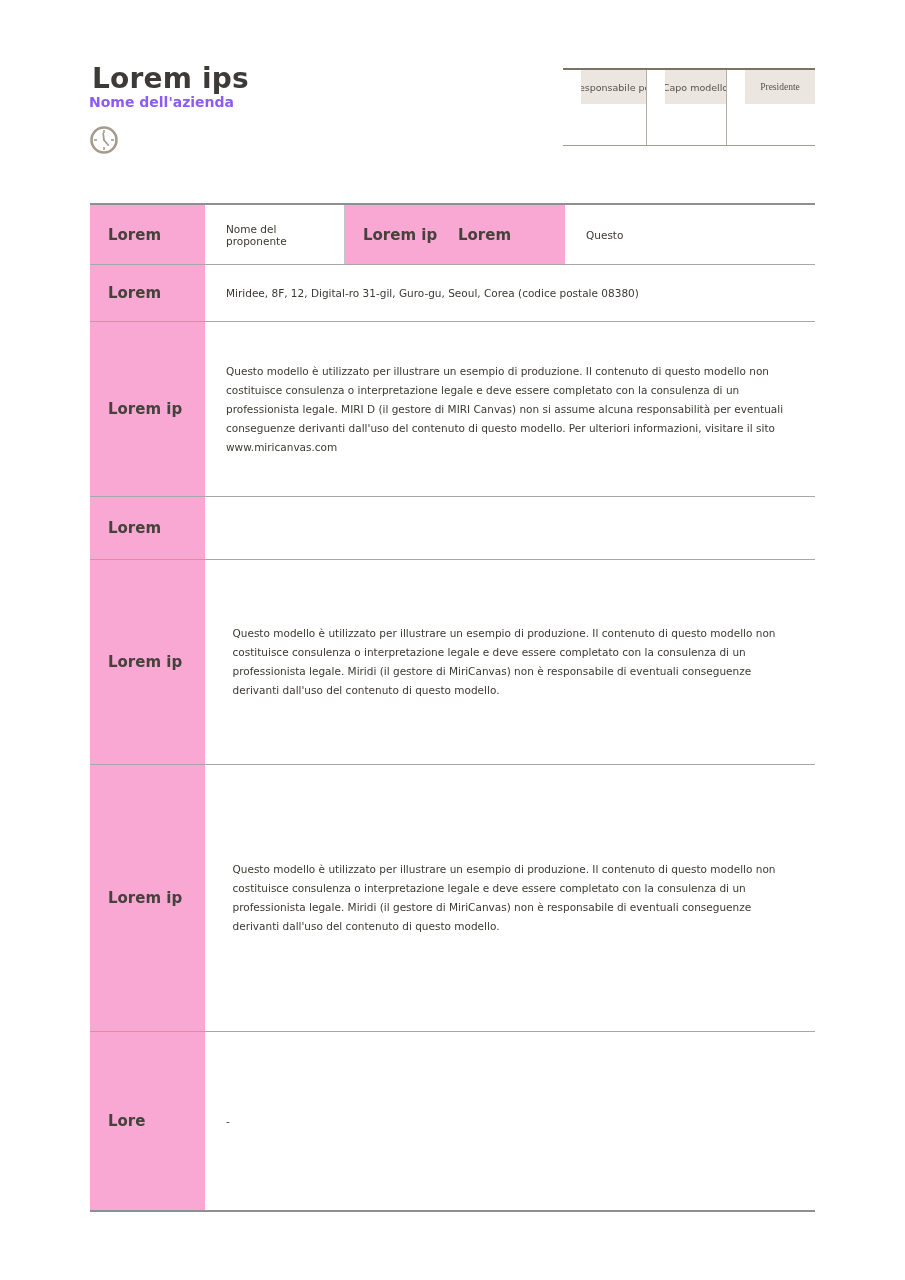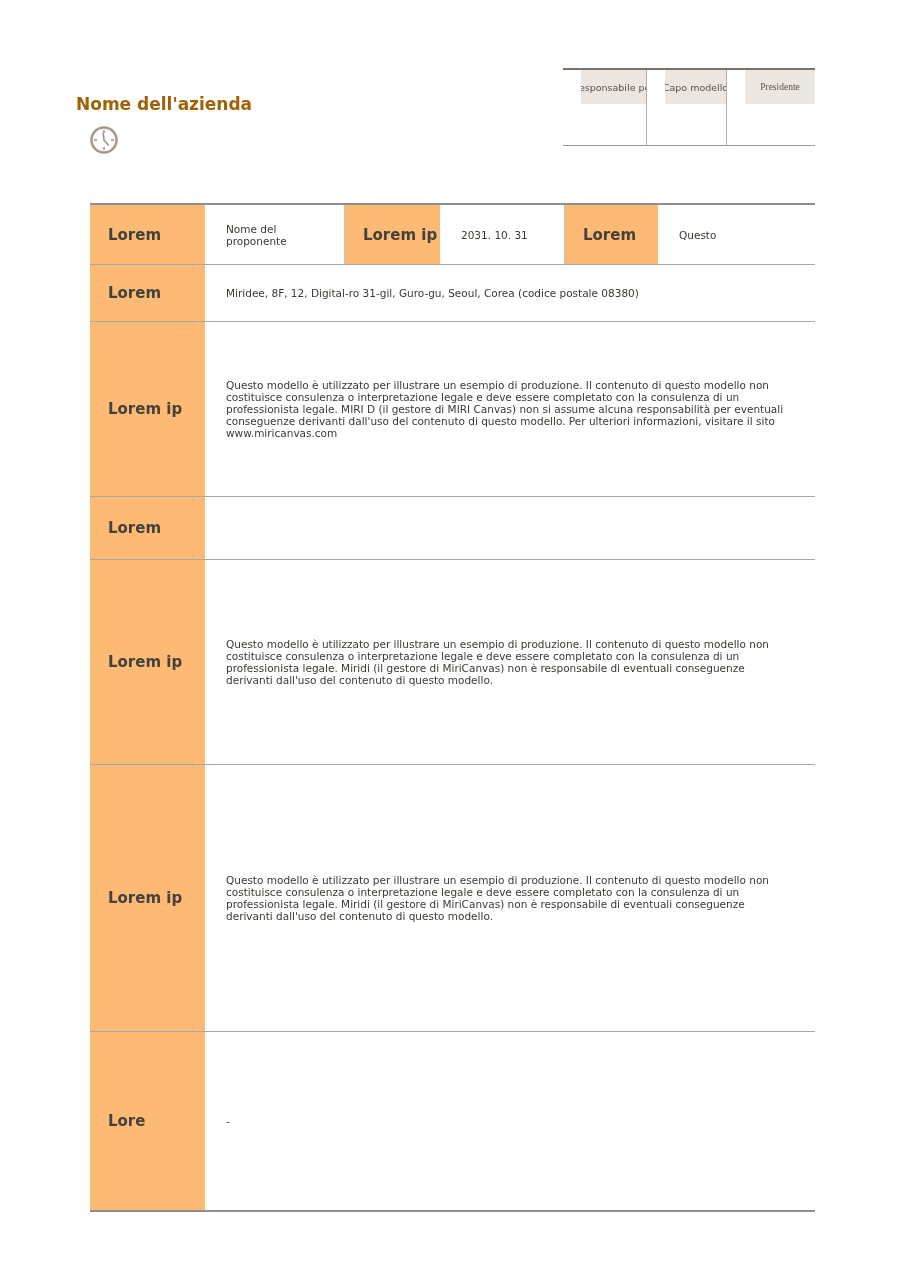--- a/index.html
+++ b/index.html
@@ -15,22 +15,22 @@
     overflow:hidden;
   }
 
   
   .doc-title {
     position:absolute; left:92px; top:62px;
     font-size:28px; font-weight:700; color:#3d3b38;
     letter-spacing:0.2px;
   }
   .doc-subtitle {
-    position:absolute; left:76px; top:94px;
-    font-size:17px; font-weight:700; color:#a16207;
+    position:absolute; left:89px; top:94px;
+    font-size:14px; font-weight:700; color:#8b5cf6;
   }
   .clock-wrap {
     position:absolute; left:89px; top:125px;
     width:30px; height:30px;
   }
 
   
   .approval {
     position:absolute; left:563px; top:68px;
     width:252px;
@@ -60,40 +60,41 @@
 
   .row-1 { grid-template-columns:115px 140px 95px 125px 93px 157px; height:60px; }
   .row-2 { grid-template-columns:115px 1fr; height:57px; }
   .row-3 { grid-template-columns:115px 1fr; height:175px; }
   .row-4 { grid-template-columns:115px 1fr; height:63px; }
   .row-5 { grid-template-columns:115px 1fr; height:205px; }
   .row-6 { grid-template-columns:115px 1fr; height:267px; }
   .row-7 { grid-template-columns:115px 1fr; height:178px; }
 
   .lbl {
-    background:#fdba74;
+    background:#f9a8d4;
     display:flex; align-items:center;
     padding-left:18px;
     font-size:15px; font-weight:700; color:#45413b;
   }
   .val {
     display:flex; align-items:center;
     padding-left:21px; padding-right:28px;
     font-size:10.5px; color:#3c3933;
   }
   .val.divider-r { border-right:1px solid #c4c4c4; }
-  .val.para { line-height:12px; }
+  .val.para { line-height:19px;justify-content:center; }
   .val.para .txt { max-width:575px; }
   .val.para-narrow .txt { max-width:548px; }
 </style>
 </head>
 <body>
 
 <div class="page">
 
+  <div class="doc-title">Lorem ips</div>
   <div class="doc-subtitle">Nome dell'azienda</div>
   <div class="clock-wrap">
     <svg width="30" height="30" viewBox="0 0 30 30">
       <circle cx="15" cy="15" r="12.5" fill="none" stroke="#a59a8c" stroke-width="2.6"></circle>
       <line x1="15" y1="5" x2="15" y2="8" stroke="#a59a8c" stroke-width="1.6"></line>
       <line x1="15" y1="22" x2="15" y2="25" stroke="#a59a8c" stroke-width="1.6"></line>
       <line x1="5" y1="15" x2="8" y2="15" stroke="#a59a8c" stroke-width="1.6"></line>
       <line x1="22" y1="15" x2="25" y2="15" stroke="#a59a8c" stroke-width="1.6"></line>
       <line x1="15" y1="15" x2="14.2" y2="8.5" stroke="#a59a8c" stroke-width="1.8" stroke-linecap="round"></line>
       <line x1="15" y1="15" x2="19.2" y2="20" stroke="#a59a8c" stroke-width="1.8" stroke-linecap="round"></line>
@@ -112,21 +113,20 @@
       <div class="cell"></div>
     </div>
   </div>
 
   <div class="main-table">
 
     <div class="t-row row-1">
       <div class="lbl">Lorem</div>
       <div class="val divider-r">Nome del proponente</div>
       <div class="lbl">Lorem ip</div>
-      <div class="val divider-r">2031. 10. 31</div>
       <div class="lbl">Lorem</div>
       <div class="val">Questo</div>
     </div>
 
     <div class="t-row row-2">
       <div class="lbl">Lorem</div>
       <div class="val">Miridee, 8F, 12, Digital-ro 31-gil, Guro-gu, Seoul, Corea (codice postale 08380)</div>
     </div>
 
     <div class="t-row row-3">

